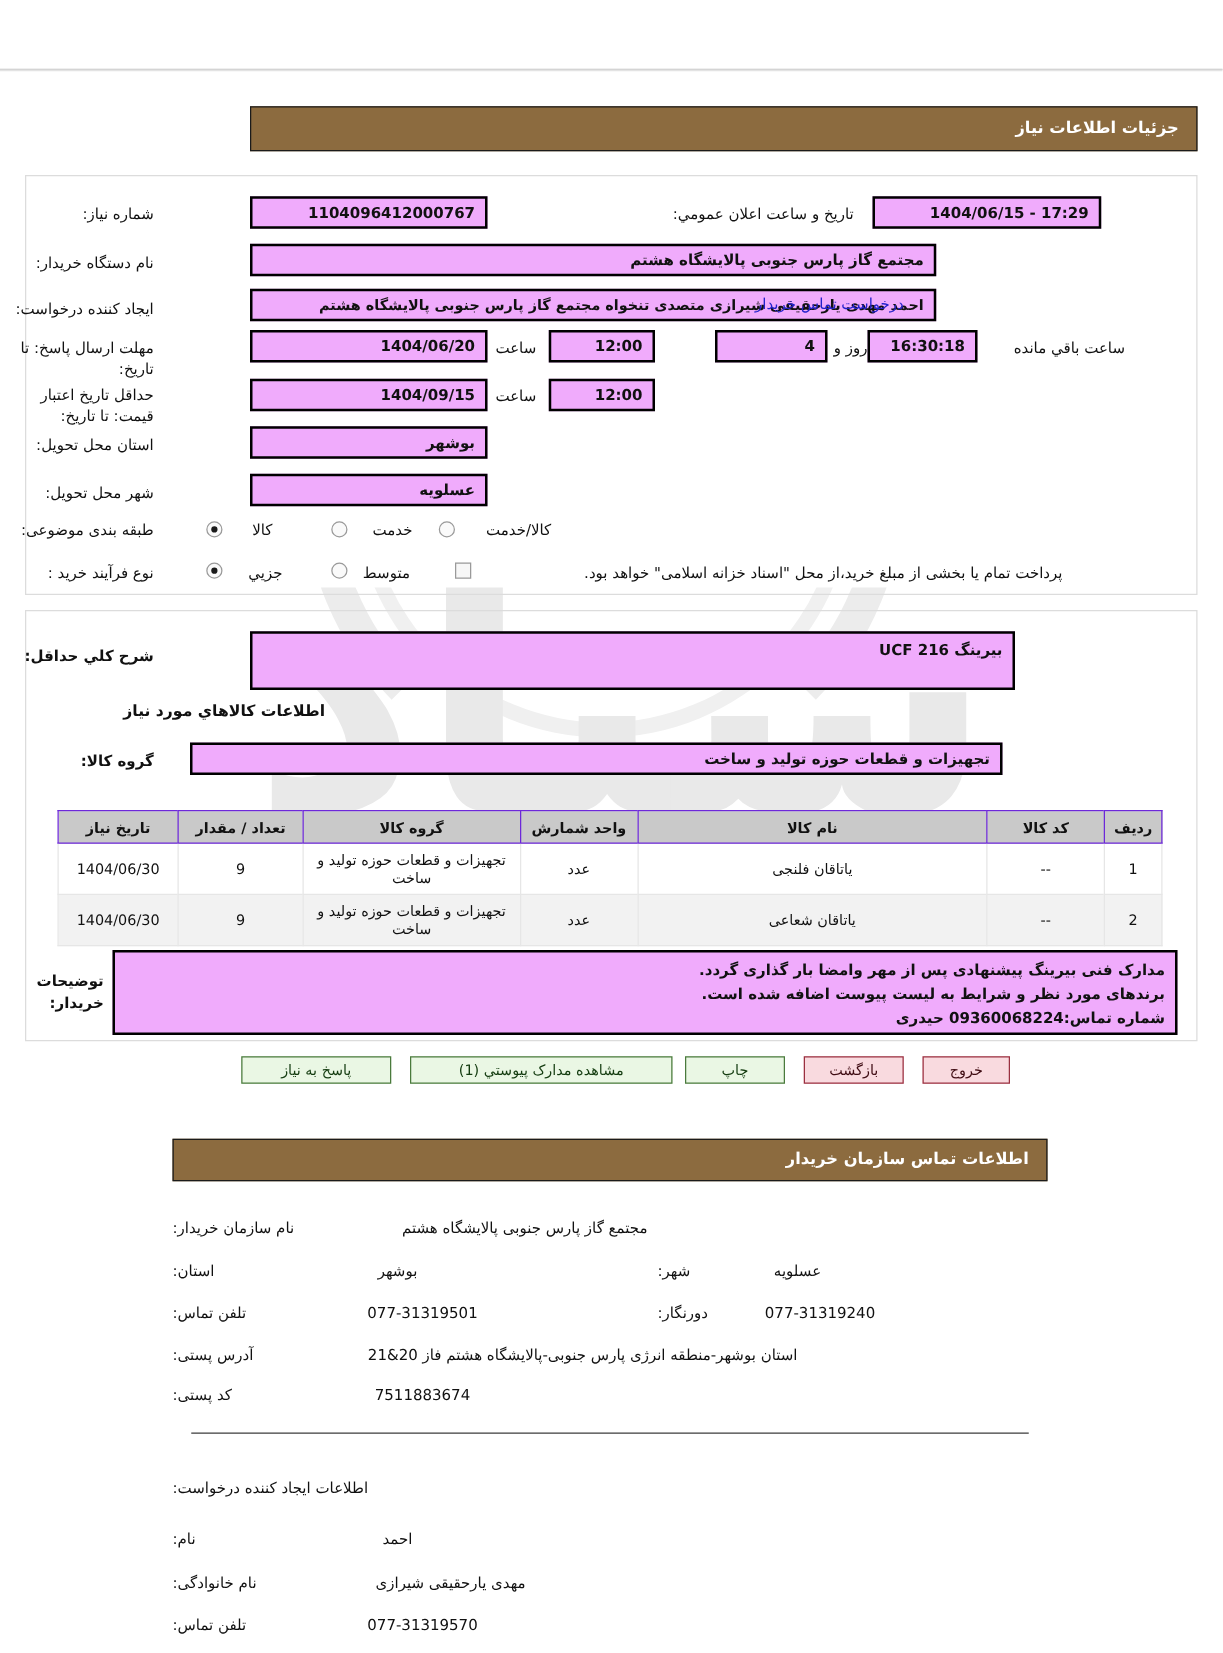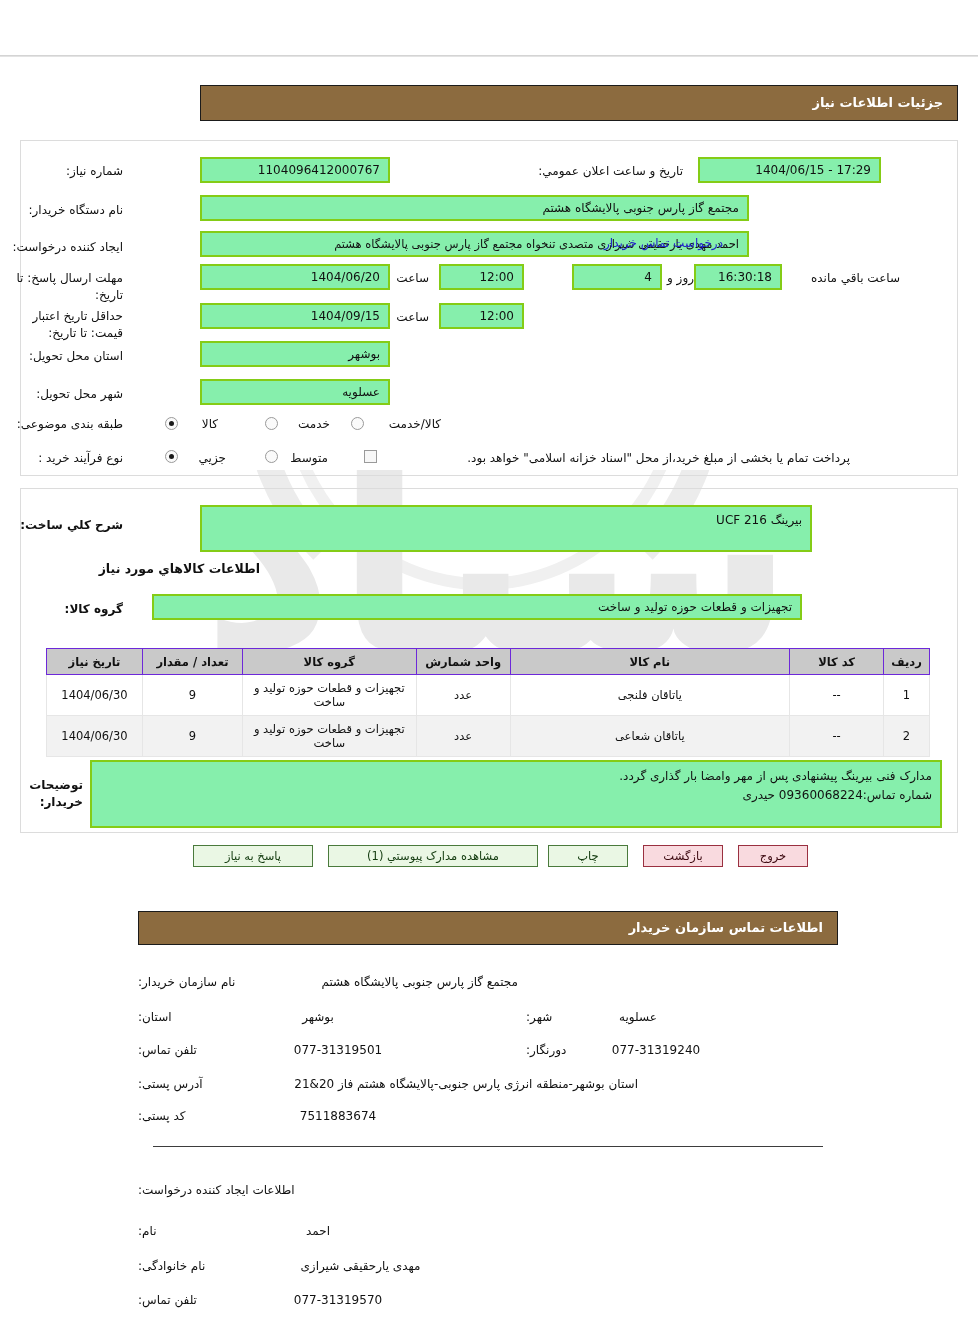--- a/index.html
+++ b/index.html
@@ -91,29 +91,30 @@
     position: absolute;
     background: transparent;
     border: 1px solid #dcdcdc;
   }
   #panel-top   { top: 140px; right: 20px; width: 938px; height: 336px; }
   #panel-mid   { top: 488px; right: 20px; width: 938px; height: 345px; }
 
   
   .fld {
     position: absolute;
-    border: 2px solid #84cc16;
-    background: #86efac;
+    border: 2px solid #000000;
+    background: #f0abfc;
     font-size: 12px;
     color: #111;
     padding: 3px 8px 4px 8px;
     text-align: right;
     line-height: 17px;
     white-space: nowrap;
     overflow: hidden;
+    font-weight: bold;
   }
   .fld.numr { direction: ltr; text-align: right; }
   .lbl {
     position: absolute;
     font-size: 12px;
     color: #111;
     text-align: right;
     line-height: 15px;
     white-space: nowrap;
   }
@@ -264,21 +265,21 @@
 <div class="lbl" style="top:451px; right:855px; width:100px;">نوع فرآیند خرید :</div>
 <span class="radio on" style="top:450px; right:800px;"></span>
 <div class="lbl" style="top:451px; right:752px; width:42px;">جزيي</div>
 <span class="radio" style="top:450px; right:700px;"></span>
 <div class="lbl" style="top:451px; right:650px; width:48px;">متوسط</div>
 <span class="chk" style="top:450px; right:601px;"></span>
 <div class="lbl" style="top:451px; right:128px; width:465px;">پرداخت تمام یا بخشی از مبلغ خرید،از محل "اسناد خزانه اسلامی" خواهد بود.</div>
 
 <div class="panel" id="panel-mid"></div>
 
-<div class="lbl bold" style="top:518px; right:855px; width:100px;">شرح كلي ساخت:</div>
+<div class="lbl bold" style="top:518px; right:855px; width:100px;">شرح كلي حداقل:</div>
 <div class="fld" style="top:505px; right:166px; width:612px; height:47px; white-space:normal; line-height:18px; padding-top:4px;">
   <div>بیرینگ  UCF 216</div>
 </div>
 
 <div class="lbl bold" style="top:561px; right:718px; width:200px; font-size:12.5px;">اطلاعات کالاهاي مورد نياز</div>
 
 <div class="lbl bold" style="top:602px; right:855px; width:80px;">گروه کالا:</div>
 <div class="fld" style="top:594px; right:176px; width:650px; height:26px;">تجهیزات و قطعات حوزه تولید و ساخت</div>
 
 <table id="goods-table">
@@ -311,20 +312,21 @@
       <td>تجهیزات و قطعات حوزه تولید و ساخت</td>
       <td>9</td>
       <td class="ltr">1404/06/30</td>
     </tr>
   </tbody>
 </table>
 
 <div class="lbl bold wrap" style="top:777px; right:895px; width:58px; line-height:17px;">توضیحات خریدار:</div>
 <div class="fld" style="top:760px; right:36px; width:852px; height:68px; white-space:normal; line-height:19px; padding-top:5px;">
   <div>مدارک فنی بیرینگ پیشنهادی پس از مهر وامضا بار گذاری گردد.</div>
+  <div>برندهای مورد نظر و شرایط به لیست پیوست اضافه شده است.</div>
   <div>شماره تماس:09360068224 حیدری</div>
 </div>
 
 <div class="btnrow">
   <div class="btn green" style="right:645px; width:120px;">پاسخ به نیاز</div>
   <div class="btn green" style="right:420px; width:210px;">مشاهده مدارک پیوستي (1)</div>
   <div class="btn green" style="right:330px; width:80px;">چاپ</div>
   <div class="btn red" style="right:235px; width:80px;">بازگشت</div>
   <div class="btn red" style="right:150px; width:70px;">خروج</div>
 </div>

